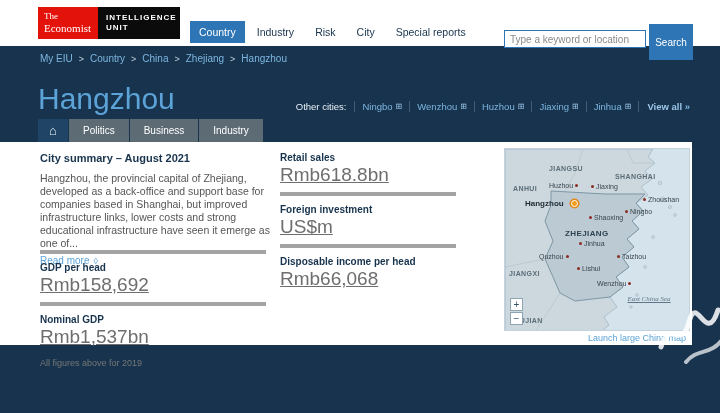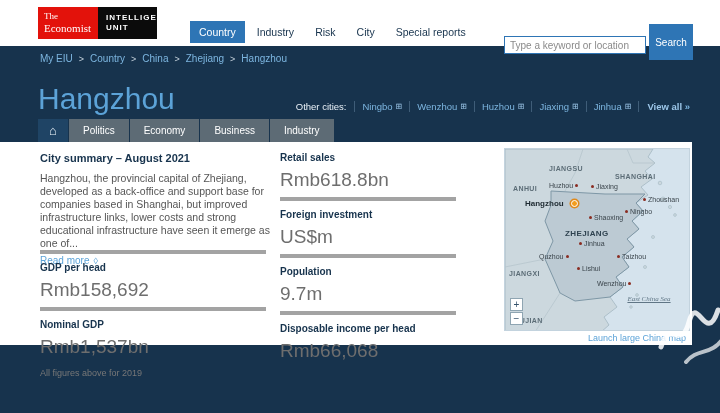--- a/index.html
+++ b/index.html
@@ -15,29 +15,29 @@
   
   .header { position:absolute; top:0; left:0; width:720px; height:46px; background:#ffffff; z-index:5; }
   .logo-red {
     position:absolute; left:38px; top:7px; width:60px; height:32px;
     background:#e3120b; color:#fff; font-family:"Liberation Serif", serif;
     padding:3px 0 8px 6px; line-height:12px;
   }
   .logo-red .l1 { font-size:9px; }
   .logo-red .l2 { font-size:11px; }
   .logo-black {
-    position:absolute; left:98px; top:7px; width:59px; height:32px;
+    position:absolute; left:98px; top:7px; width:82px; height:32px;
     background:#0b0b0b; color:#fff; font-size:8px; font-weight:bold;
     letter-spacing:1px; padding:6px 0 0 8px; line-height:10px;
   }
   .nav { position:absolute; left:190px; top:21px; display:flex; gap:3px; align-items:center; }
   .nav-item { font-size:10.5px; color:#17334d; padding:5px 9px; text-decoration:none; }
   .nav-item.active { background:#2e75b5; color:#fff; }
   .search-input {
-    position:absolute; right:74px; top:36px; width:142px; height:18px;
+    position:absolute; right:74px; top:30px; width:142px; height:18px;
     border:1px solid #2e75b5; font-size:10px; padding:0 5px; color:#444;
     font-family:"Liberation Sans", sans-serif;
   }
   .search-input::placeholder { color:#8a8a8a; }
   .search-button {
     position:absolute; right:27px; top:24px; width:44px; height:36px;
     background:#2e75b5; color:#fff; border:none; font-size:10px;
     font-family:"Liberation Sans", sans-serif;
   }
 
@@ -69,21 +69,21 @@
   .summary-body { font-size:10.5px; color:#555; line-height:13px; margin-top:8px; }
   .read-more { display:inline-flex; align-items:center; gap:4px; margin-top:4px; font-size:10px; color:#5ca3d8; text-decoration:none; }
   .read-more .rm-icon { font-size:9px; }
 
   .stats-left { position:absolute; left:40px; top:108px; width:226px; }
   .stats-right { position:absolute; left:280px; top:10px; width:176px; }
   .stat { padding:8px 0 5px; }
   .stat + .stat, .stats-left .stat { border-top:4px solid #a3a3a3; }
   .stats-right .stat:first-child { border-top:none; padding-top:0; }
   .stat-label { font-size:10px; font-weight:bold; color:#17334d; }
-  .stat-value { font-size:19px; color:#6e6e6e; margin-top:5px; line-height:24px; }
+  .stat-value { font-size:19px; color:#6e6e6e; line-height:24px;text-decoration:underline; }
   .footnote { font-size:9px; color:#777; margin-top:4px; }
 
   
   .map-panel {
     position:absolute; left:504px; top:6px; width:186px; height:183px;
     background:#d5e3ed; border:1px solid #c3d3de; overflow:hidden;
   }
   .map-panel svg { position:absolute; left:0; top:0; }
   .rg { position:absolute; font-size:7px; font-weight:bold; color:#5c6d77; letter-spacing:0.4px; white-space:nowrap; }
   .rg.big { font-size:8px; color:#2f4350; }
@@ -162,21 +162,20 @@
     <span data-interactable="false">View all</span>
     <span class="arr" data-interactable="false">»</span>
   </a>
 </div>
 
 <div class="tabs" data-interactable="false">
   <a class="tab tab-home" data-interactable="true">
     <span data-interactable="false">⌂</span>
   </a>
   <a class="tab" data-interactable="true">Politics</a>
-  <a class="tab" data-interactable="true">Economy</a>
   <a class="tab" data-interactable="true">Business</a>
   <a class="tab" data-interactable="true">Industry</a>
 </div>
 
 <div class="card" data-interactable="false">
 
   <div class="summary" data-interactable="false">
     <div class="summary-heading" data-interactable="false">City summary – August 2021</div>
     <div class="summary-body" data-interactable="false">Hangzhou, the provincial capital of Zhejiang, developed as a back-office and support base for companies based in Shanghai, but improved infrastructure links, lower costs and strong educational infrastructure have seen it emerge as one of...</div>
     <a class="read-more" data-interactable="true">
@@ -198,24 +197,20 @@
   </div>
 
   <div class="stats-right" data-interactable="false">
     <div class="stat" data-interactable="false">
       <div class="stat-label" data-interactable="false">Retail sales</div>
       <div class="stat-value" data-interactable="false">Rmb618.8bn</div>
     </div>
     <div class="stat" data-interactable="false">
       <div class="stat-label" data-interactable="false">Foreign investment</div>
       <div class="stat-value" data-interactable="false">US$m</div>
-    </div>
-    <div class="stat" data-interactable="false">
-      <div class="stat-label" data-interactable="false">Population</div>
-      <div class="stat-value" data-interactable="false">9.7m</div>
     </div>
     <div class="stat" data-interactable="false">
       <div class="stat-label" data-interactable="false">Disposable income per head</div>
       <div class="stat-value" data-interactable="false">Rmb66,068</div>
     </div>
   </div>
 
   <div class="map-panel" data-interactable="true">
     <svg width="186" height="183" viewBox="0 0 186 183" data-interactable="false">
       <rect x="0" y="0" width="186" height="183" fill="#d5e3ed"></rect>

